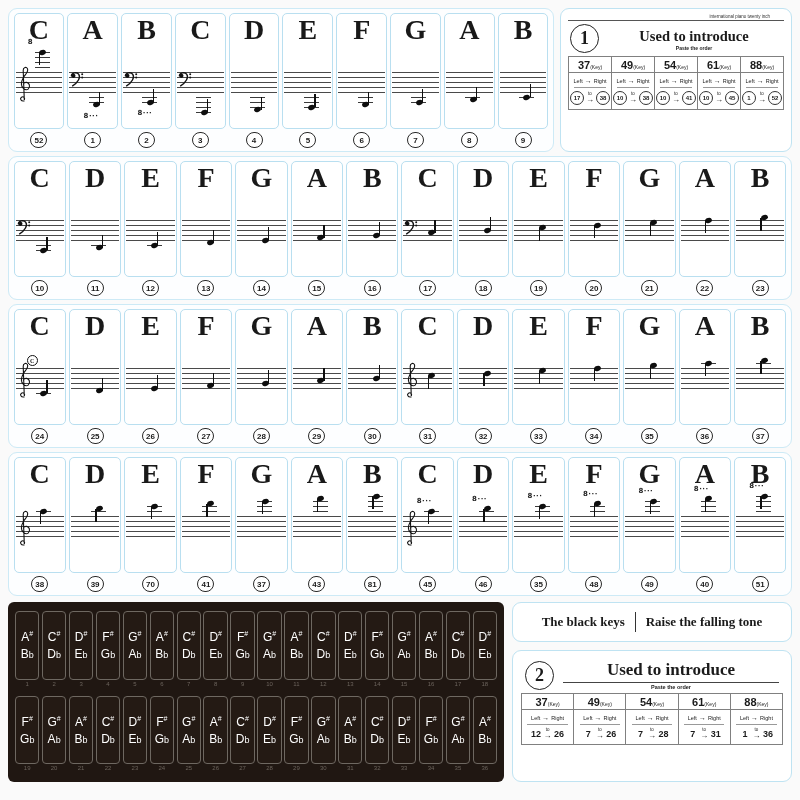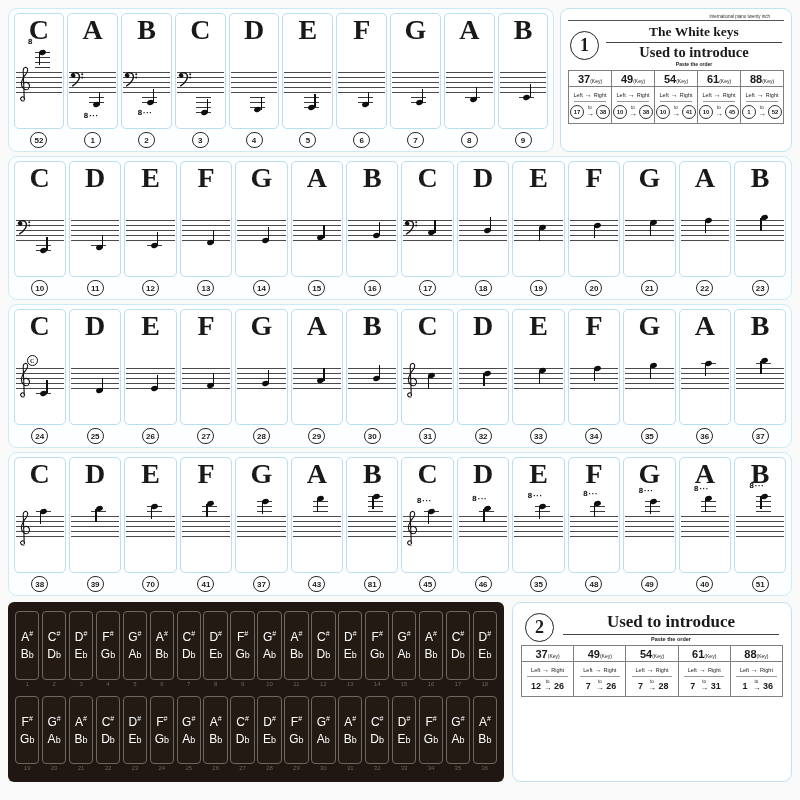--- a/index.html
+++ b/index.html
@@ -268,21 +268,20 @@
           </div>
         </div>
       </div>
 
     <div class="info-panel">
       <div class="ip-fine">international piano twenty inch</div>
       <div class="ip-rule"></div>
       <div class="ip-intro">
         <div class="badge">1</div>
         <div class="ip-lines">
-          <div class="ip-line1">The White keys</div>
           <div class="ip-line2">Used to introduce</div>
           <div class="ip-sub">Paste the order</div>
         </div>
       </div>
       <div id="white-table">
           <div class="itable">
             <div class="icol">
               <div class="ihead"><span>37</span><span class="ksuf">(Key)</span></div>
               <div class="ibody">
                 <div class="ilr">
@@ -1272,20 +1271,25 @@
             <div class="bbox">
               <div class="bs-sharp">A<sup>#</sup></div>
               <div class="bs-flat">B<span class="fl">b</span></div>
             </div>
             <div class="bs-num">36</div>
           </div>
         </div>
       </div>
 
     <div class="botright">
+      <div class="bk1">
+        <span>The black keys</span>
+        <i class="vdiv"></i>
+        <span>Raise the falling tone</span>
+      </div>
       <div class="bk2">
         <div class="bk2-intro">
           <div class="badge">2</div>
           <div class="bk2-lines">
             <div class="bk2-line1">Used to introduce</div>
             <div class="bk2-sub">Paste the order</div>
           </div>
         </div>
         <div id="black-table">
             <div class="itable">

